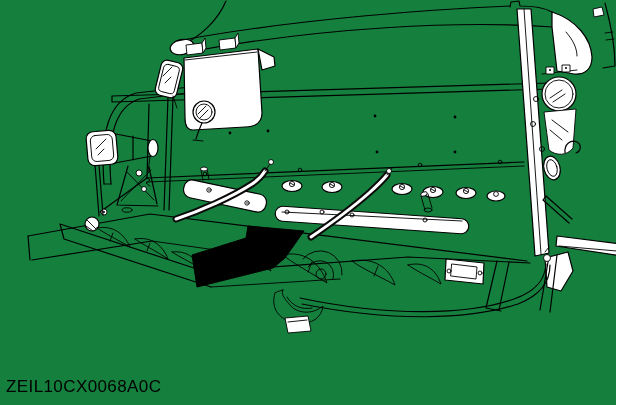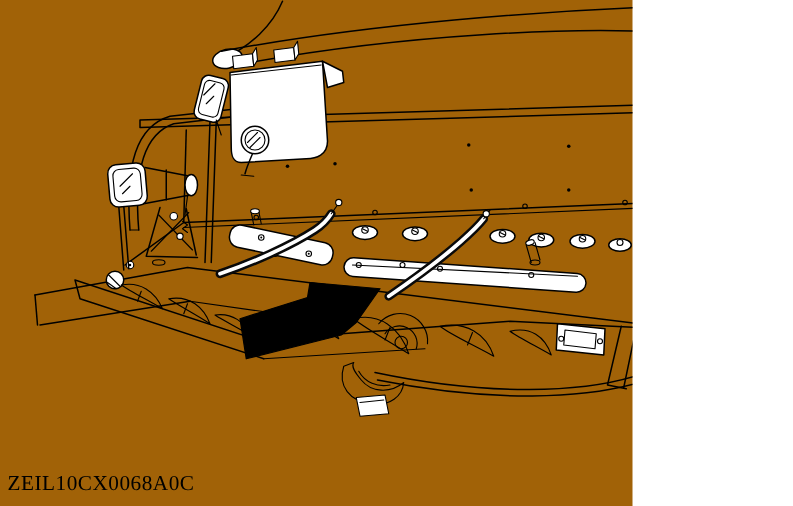--- a/index.html
+++ b/index.html
@@ -1,21 +1,21 @@
 <!DOCTYPE html>
 <html><head>
 <meta charset="utf-8">
 <style>
   html,body{margin:0;padding:0;background:#fff;}
   .stage{
     position:relative;
-    width:506px;height:405px;
-    background:#a16207;
+    width:616px;height:405px;
+    background:#15803d;
     overflow:hidden;
-    font-family:Liberation Serif, serif;
+    font-family:Liberation Sans, sans-serif;
   }
   .stage svg{position:absolute;left:0;top:0;}
   .ln{fill:none;stroke:#000;stroke-width:1.2;stroke-linecap:round;stroke-linejoin:round;}
   .tn{fill:none;stroke:#000;stroke-width:0.9;stroke-linecap:round;stroke-linejoin:round;}
   .wf{fill:#fff;stroke:#000;stroke-width:1.2;stroke-linejoin:round;}
   .wf2{fill:#fff;stroke:#000;stroke-width:0.9;stroke-linejoin:round;}
   .dot{fill:#000;stroke:none;}
   .lever{fill:none;stroke:#0a0a0a;stroke-width:7;stroke-linecap:round;}
   .lever-core{fill:none;stroke:#fff;stroke-width:3;stroke-linecap:round;}
   .arrow{fill:#000;stroke:#000;stroke-width:1;stroke-linejoin:round;}

